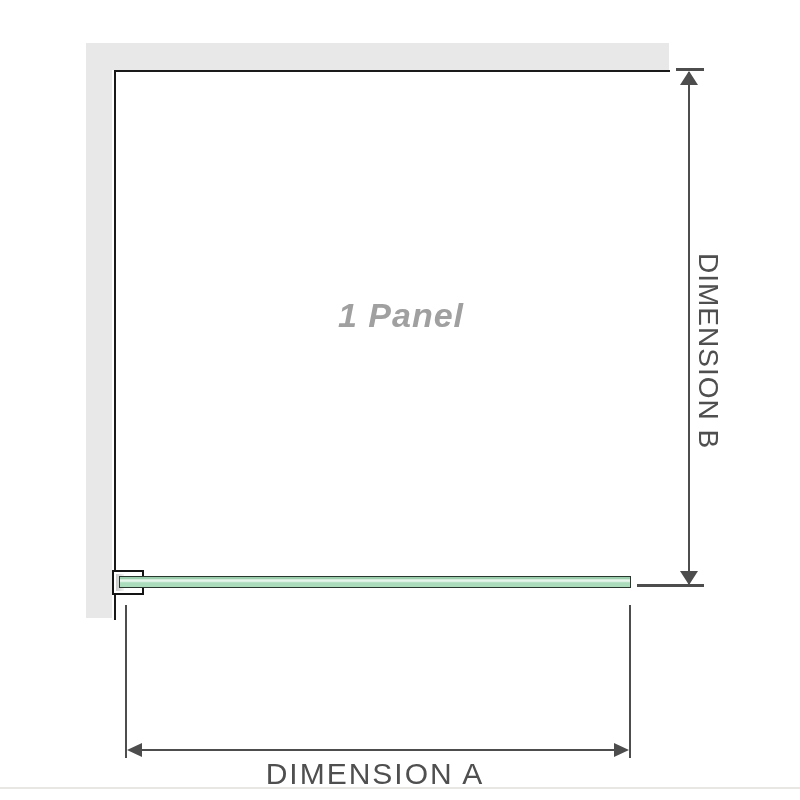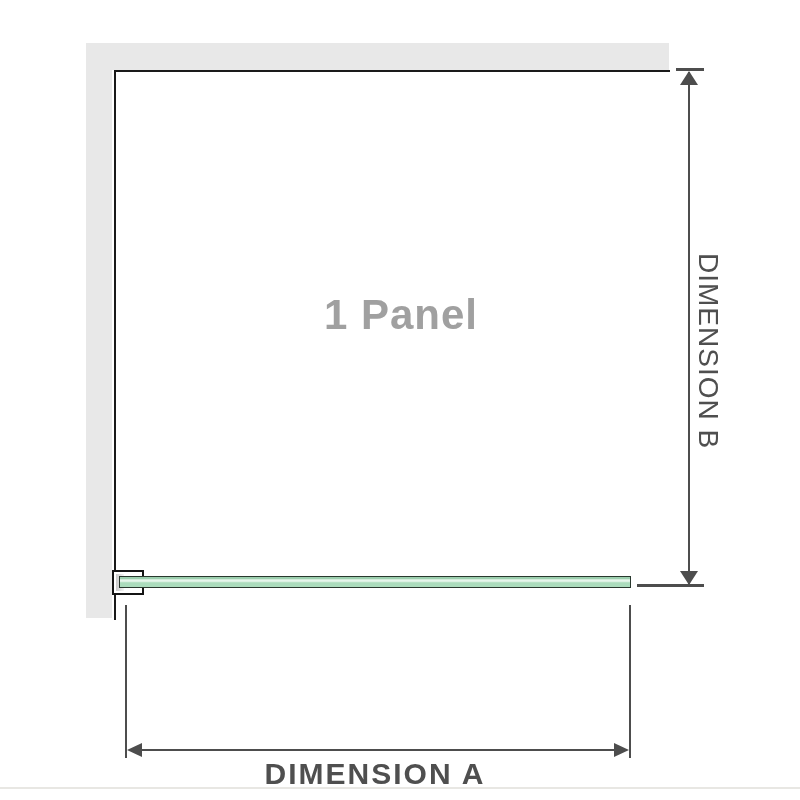--- a/index.html
+++ b/index.html
@@ -35,21 +35,22 @@
     width: 556px; height: 550px;
     box-sizing: border-box;
     border-top: 2px solid var(--c-panel_border, #1a1a1a);
     border-left: 2px solid var(--c-panel_border, #1a1a1a);
     z-index: 1;
   }
   .panel-label {
     position: absolute;
     left: 401px; top: 315px;
     transform: translate(-50%, -50%);
-    font-size: 42px;
+    font-size: 34px;
+    font-style: italic;
     font-weight: 600;
     letter-spacing: 1px;
     color: var(--c-panel_label_text, #a0a0a0);
     white-space: nowrap;
     z-index: 2;
   }
   
   .wall-bracket {
     position: absolute;
     left: 112px; top: 570px;
@@ -161,21 +162,21 @@
     width: 0; height: 0;
     border-top: 7px solid transparent;
     border-bottom: 7px solid transparent;
     border-left: 15px solid var(--c-dimension_line, #4d4d4d);
   }
   .dima-label {
     position: absolute;
     left: 375px; top: 757px;
     transform: translateX(-50%);
     font-size: 30px;
-    font-weight: 700;
+    font-weight: 400;
     letter-spacing: 2px;
     color: var(--c-dimension_text, #4f4f4f);
     white-space: nowrap;
   }
   
   .baseline-rule {
     position: absolute;
     left: 0; top: 787px;
     width: 800px; height: 2px;
     background: var(--c-baseline_rule, #e8e7e3);

